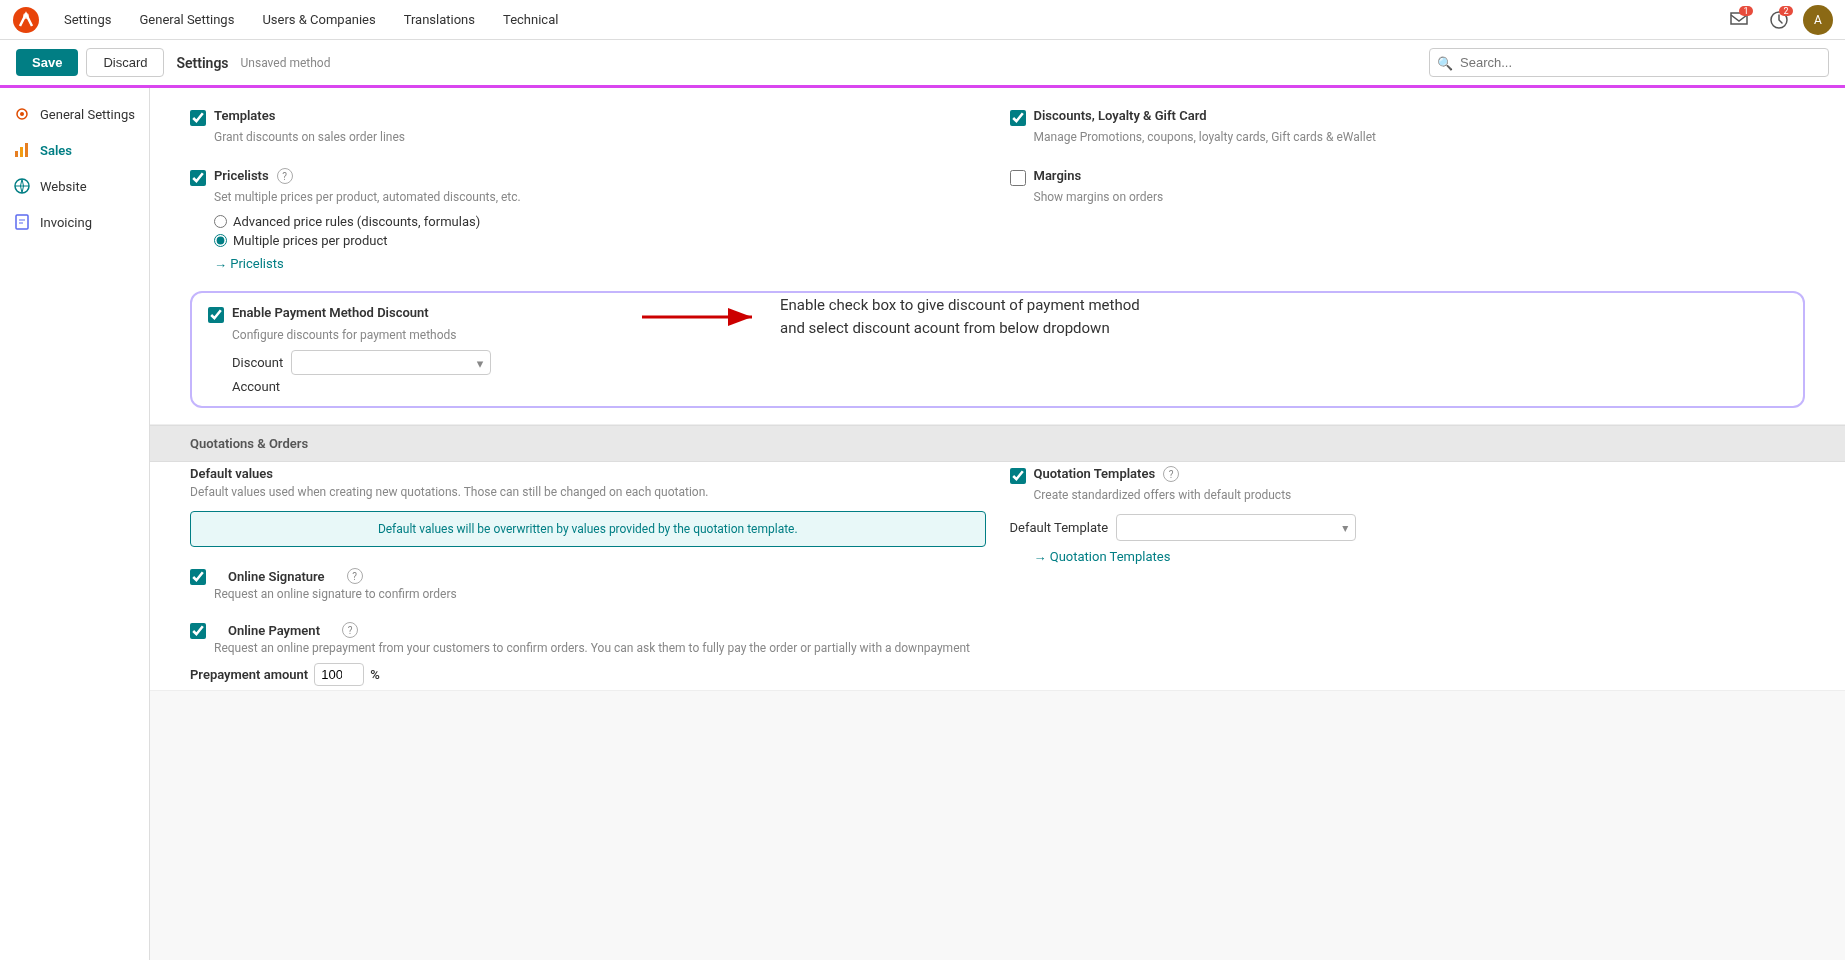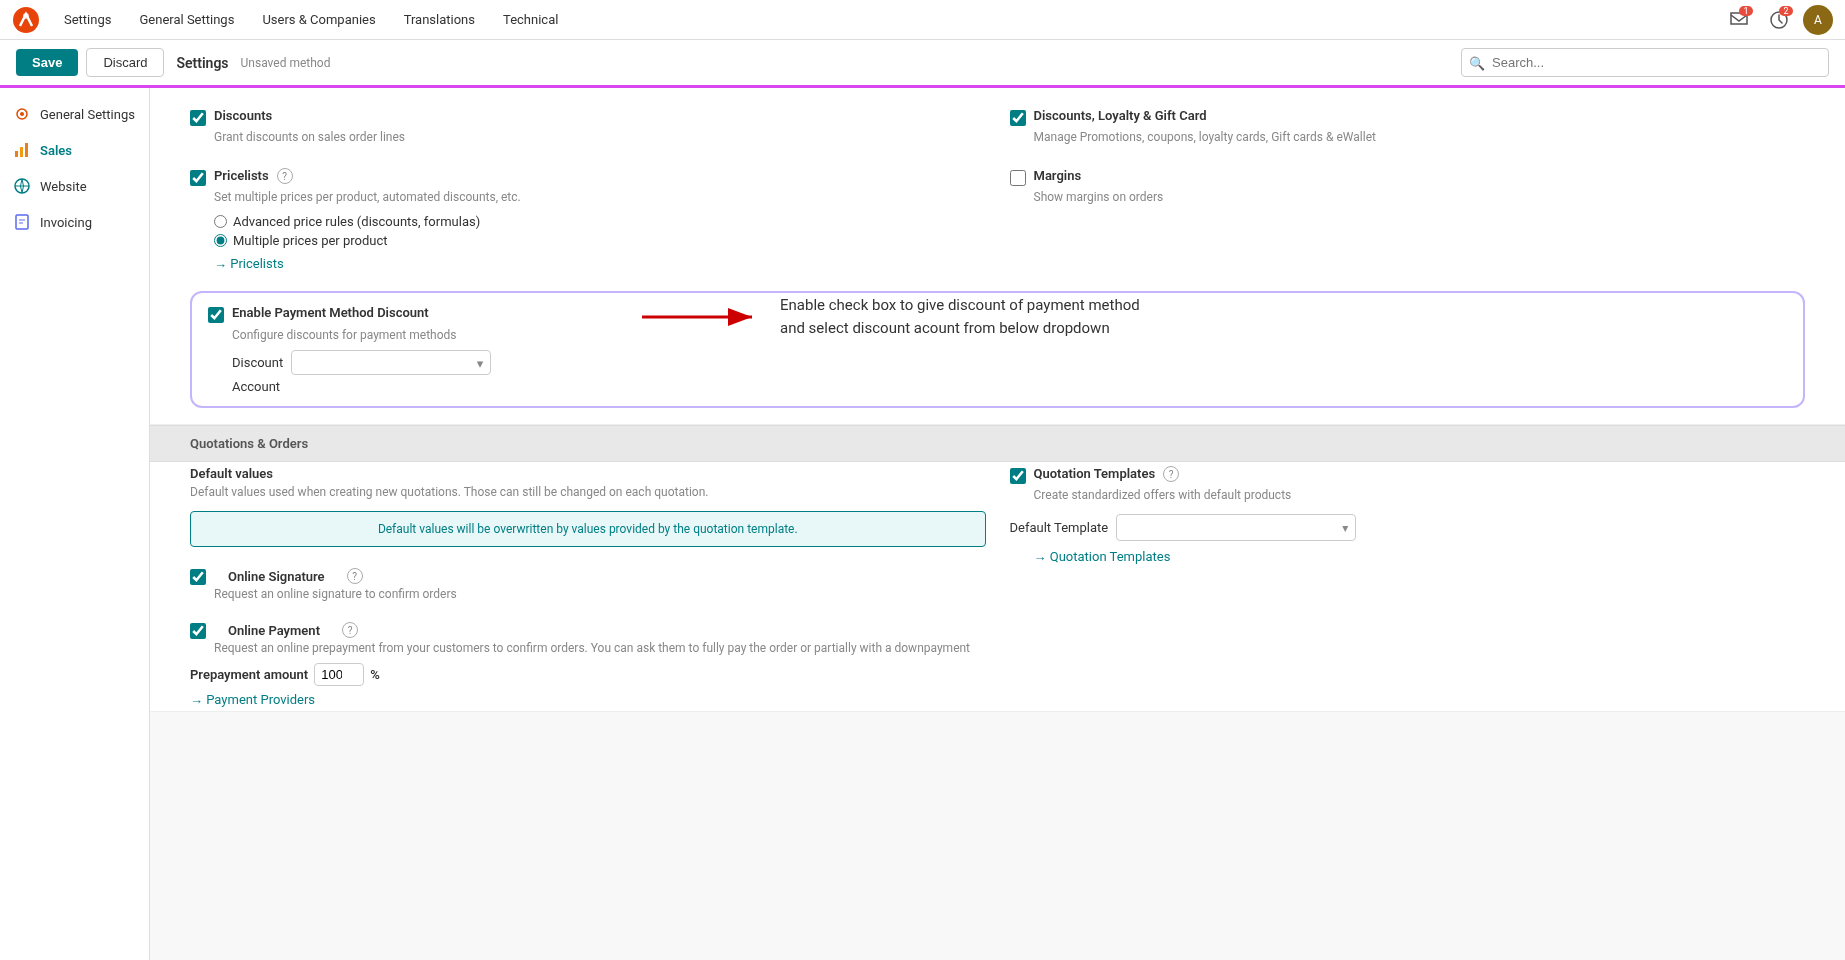--- a/index.html
+++ b/index.html
@@ -15,21 +15,21 @@
     .topbar-icon-btn .badge { position: absolute; top: 2px; right: 2px; background: #e74c3c; color: #fff; font-size: 9px; border-radius: 8px; padding: 0 4px; min-width: 14px; text-align: center; }
     .avatar { width: 30px; height: 30px; border-radius: 50%; background: #8b6914; display: flex; align-items: center; justify-content: center; color: #fff; font-size: 12px; }
 
     
     .toolbar { display: flex; align-items: center; background: #fff; border-bottom: 3px solid #d946ef; padding: 8px 16px; gap: 8px; }
     .btn-save { background: #017e84; color: #fff; border: none; border-radius: 4px; padding: 6px 16px; font-size: 13px; cursor: pointer; font-weight: 600; }
     .btn-discard { background: #fff; color: #333; border: 1px solid #ccc; border-radius: 4px; padding: 6px 16px; font-size: 13px; cursor: pointer; }
     .toolbar-title { font-size: 14px; font-weight: 600; color: #333; margin-left: 4px; }
     .toolbar-unsaved { color: #888; font-size: 12px; margin-left: 4px; }
     .search-wrap { margin-left: auto; position: relative; }
-    .search-input { border: 1px solid #ccc; border-radius: 4px; padding: 6px 12px 6px 30px; font-size: 13px; width: 368px; color: #0369a1; }
+    .search-input { border: 1px solid #ccc; border-radius: 4px; padding: 6px 12px 6px 30px; font-size: 13px; width: 400px; color: #0369a1; }
     .search-icon-wrap { position: absolute; left: 8px; top: 50%; transform: translateY(-50%); color: #aaa; }
 
     
     .main-layout { display: flex; height: calc(100vh - 80px); }
 
     
     .sidebar { width: 150px; background: #fff; border-right: 1px solid #ddd; padding: 8px 0; flex-shrink: 0; }
     .sidebar-item { display: flex; align-items: center; gap: 8px; padding: 8px 12px; cursor: pointer; font-size: 13px; color: #333; }
     .sidebar-item.active { color: #017e84; font-weight: 600; }
     .sidebar-icon { width: 20px; height: 20px; display: flex; align-items: center; justify-content: center; }
@@ -183,21 +183,21 @@
 
     <div class="content">
       <div class="content-inner">
 
         <div class="settings-block">
           <div class="settings-grid">
 
             <div class="setting-item">
               <div class="setting-header">
                 <input type="checkbox" class="setting-checkbox" checked="" style="">
-                <span class="setting-title">Discounts</span>
+                <span class="setting-title">Templates</span>
               </div>
               <span class="setting-desc">Grant discounts on sales order lines</span>
             </div>
 
             <div class="setting-item">
               <div class="setting-header">
                 <input type="checkbox" class="setting-checkbox" checked="" style="">
                 <span class="setting-title">Discounts, Loyalty &amp; Gift Card</span>
               </div>
               <span class="setting-desc">Manage Promotions, coupons, loyalty cards, Gift cards &amp; eWallet</span>
@@ -291,21 +291,20 @@
                   <input type="checkbox" class="setting-checkbox" checked="" style="">
                   <span class="setting-title">Online Payment</span>
                   <div class="help-icon">?</div>
                 </div>
                 <span class="setting-desc">Request an online prepayment from your customers to confirm orders. You can ask them to fully pay the order or partially with a downpayment</span>
                 <div class="prepayment-row">
                   <span>Prepayment amount</span>
                   <input type="number" class="prepayment-input" value="100" style="">
                   <span>%</span>
                 </div>
-                <a class="setting-link" style="margin-left:0;">→ Payment Providers</a>
               </div>
             </div>
 
             <div class="setting-item">
               <div class="setting-header">
                 <input type="checkbox" class="setting-checkbox" checked="" style="">
                 <span class="setting-title">Quotation Templates</span>
                 <div class="help-icon">?</div>
               </div>
               <span class="setting-desc">Create standardized offers with default products</span>

